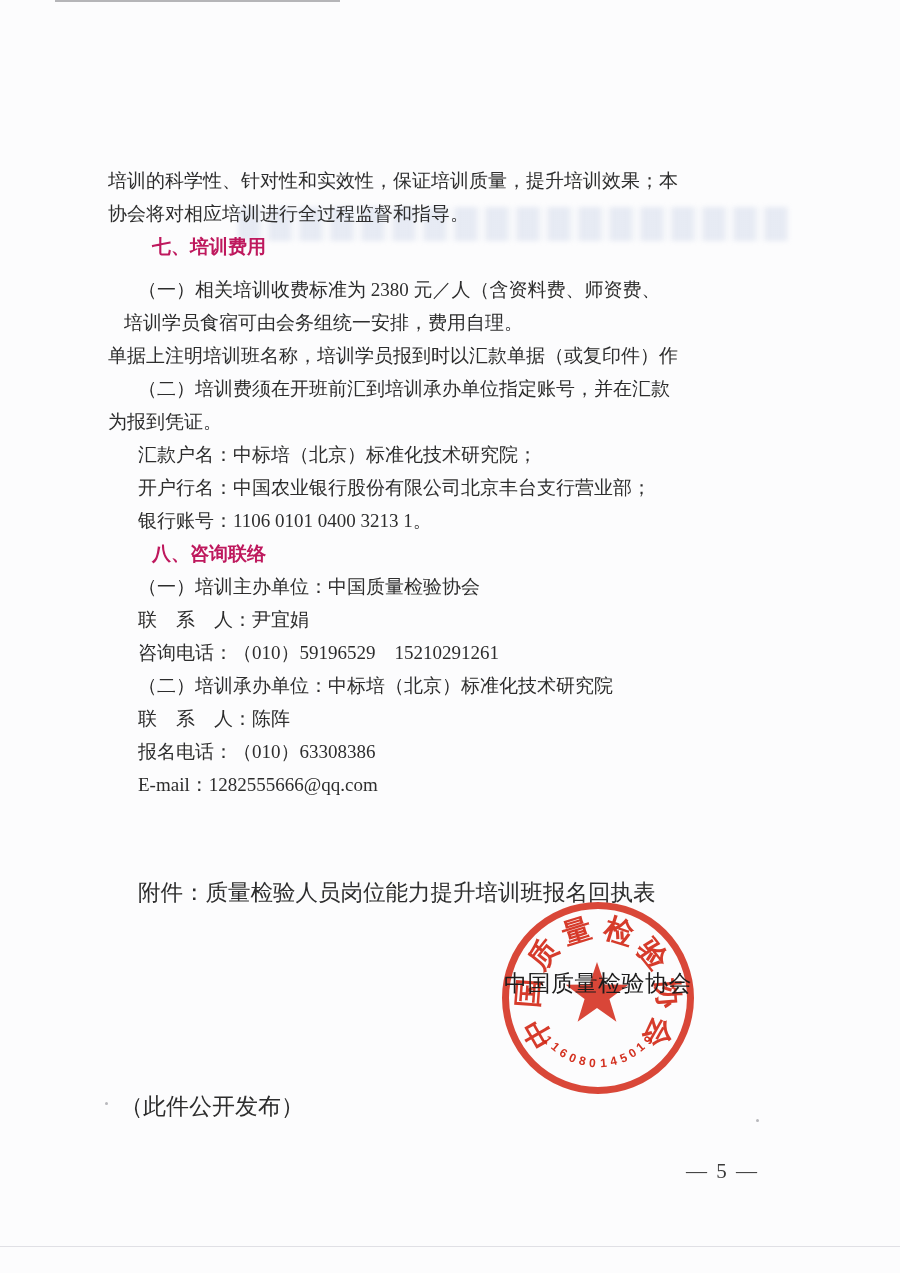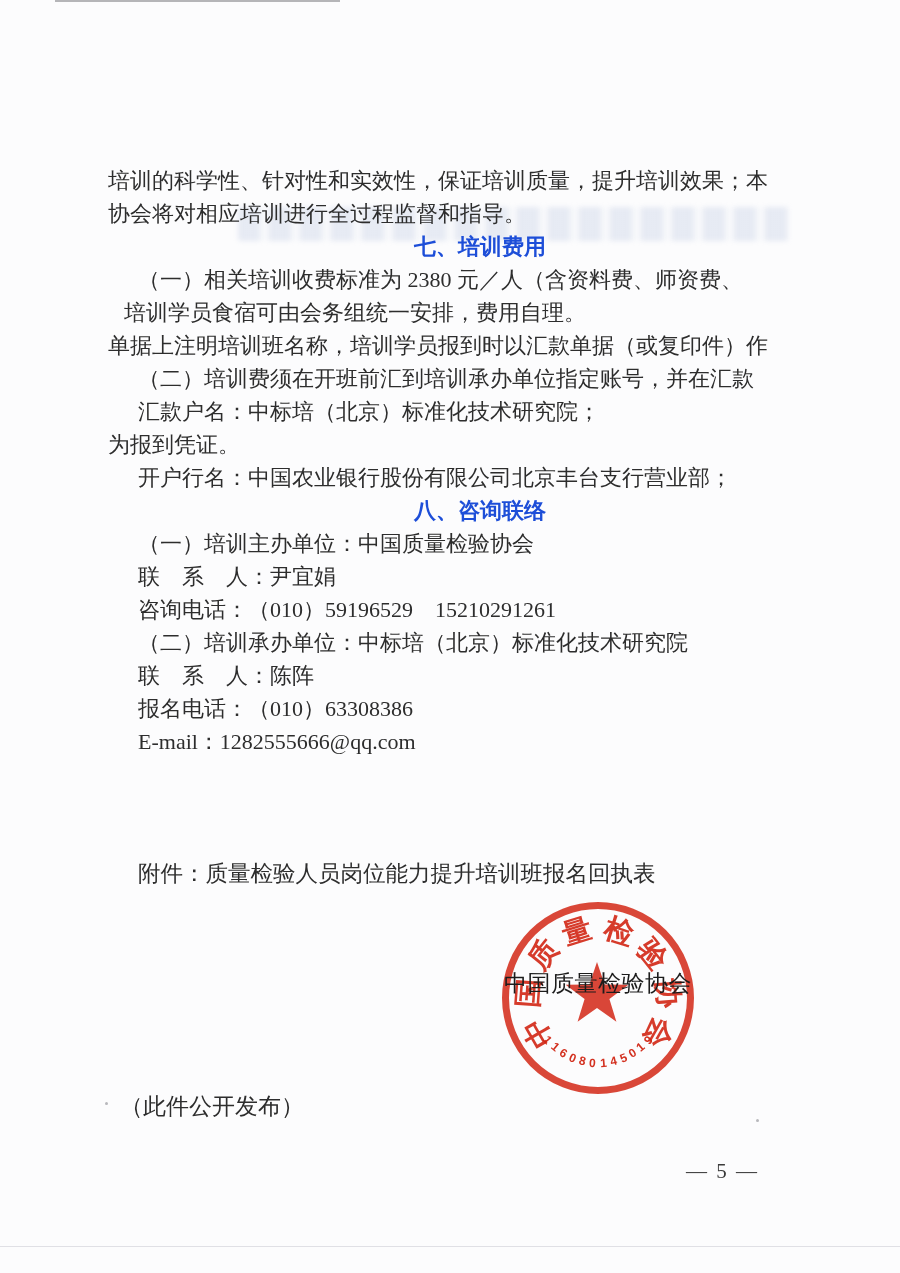--- a/index.html
+++ b/index.html
@@ -22,25 +22,25 @@
     background:repeating-linear-gradient(90deg,
       rgba(148,168,208,.20) 0px, rgba(148,168,208,.20) 20px,
       rgba(148,168,208,.04) 24px, rgba(148,168,208,.04) 31px);
     filter:blur(2.5px);
     border-radius:3px;
   }
   
   .content{position:absolute;left:108px;top:164px;width:700px;}
   .line{
     height:33px;line-height:33px;
-    font-size:22px;white-space:nowrap;
+    font-size:19px;white-space:nowrap;
   }
-  .line.bold{font-weight:bold;color:#1d4ed8;text-align:center;}
+  .line.bold{font-weight:bold;color:#be185d;}
   .attachment{
-    position:absolute;left:108px;top:857px;width:700px;
+    position:absolute;left:108px;top:876px;width:700px;
     height:33px;line-height:33px;font-size:22.5px;white-space:nowrap;
     text-indent:30px;
   }
   
   .seal{position:absolute;left:502px;top:902px;width:192px;height:192px;z-index:2;}
   .seal-ring{
     position:absolute;left:0;top:0;width:178px;height:178px;
     border:7px solid rgba(211,41,23,.86);
     border-radius:50%;
   }
@@ -81,27 +81,28 @@
 
 <div class="page">
 
   <div class="scan-top"></div>
   <div class="ghost"></div>
 
   <div class="content">
       <div class="line" style="text-indent: 0px;">培训的科学性、针对性和实效性，保证培训质量，提升培训效果；本</div>
       <div class="line" style="text-indent: 0px;">协会将对相应培训进行全过程监督和指导。</div>
       <div class="line bold" style="text-indent: 44px;">七、培训费用</div>
-      <div class="line" style="text-indent: 30px;">（一）相关培训收费标准为 2380 元／人（含资料费、师资费、</div>
+      <div class="line" style="text-indent: 30px; margin-top: 10px;">（一）相关培训收费标准为 2380 元／人（含资料费、师资费、</div>
       <div class="line" style="text-indent: 0px; margin-left: 16px;">培训学员食宿可由会务组统一安排，费用自理。</div>
       <div class="line" style="text-indent: 0px;">单据上注明培训班名称，培训学员报到时以汇款单据（或复印件）作</div>
       <div class="line" style="text-indent: 30px;">（二）培训费须在开班前汇到培训承办单位指定账号，并在汇款</div>
+      <div class="line" style="text-indent: 0px;">为报到凭证。</div>
       <div class="line" style="text-indent: 30px;">汇款户名：中标培（北京）标准化技术研究院；</div>
-      <div class="line" style="text-indent: 0px;">为报到凭证。</div>
       <div class="line" style="text-indent: 30px;">开户行名：中国农业银行股份有限公司北京丰台支行营业部；</div>
+      <div class="line" style="text-indent: 30px;">银行账号：1106 0101 0400 3213 1。</div>
       <div class="line bold" style="text-indent: 44px;">八、咨询联络</div>
       <div class="line" style="text-indent: 30px;">（一）培训主办单位：中国质量检验协会</div>
       <div class="line" style="text-indent: 30px;">联　系　人：尹宜娟</div>
       <div class="line" style="text-indent: 30px;">咨询电话：（010）59196529　15210291261</div>
       <div class="line" style="text-indent: 30px;">（二）培训承办单位：中标培（北京）标准化技术研究院</div>
       <div class="line" style="text-indent: 30px;">联　系　人：陈阵</div>
       <div class="line" style="text-indent: 30px;">报名电话：（010）63308386</div>
       <div class="line" style="text-indent: 30px;">E-mail：1282555666@qq.com</div>
     </div>
 

